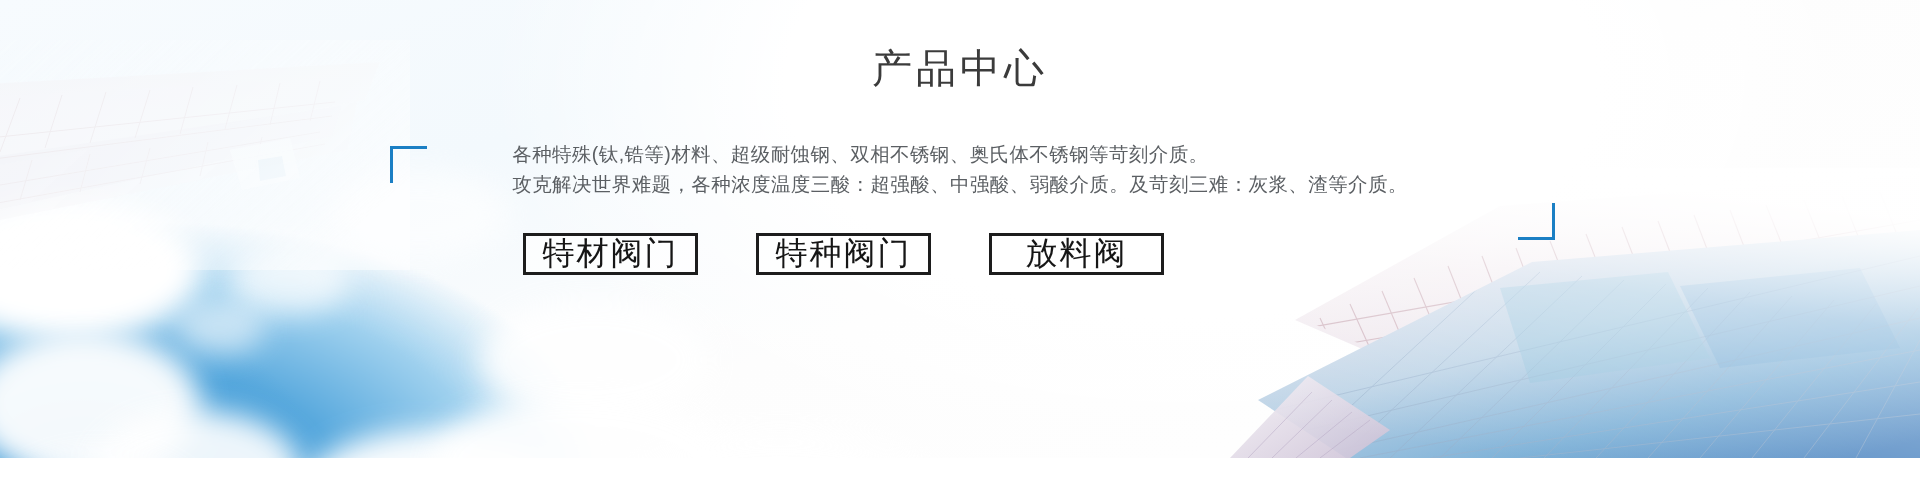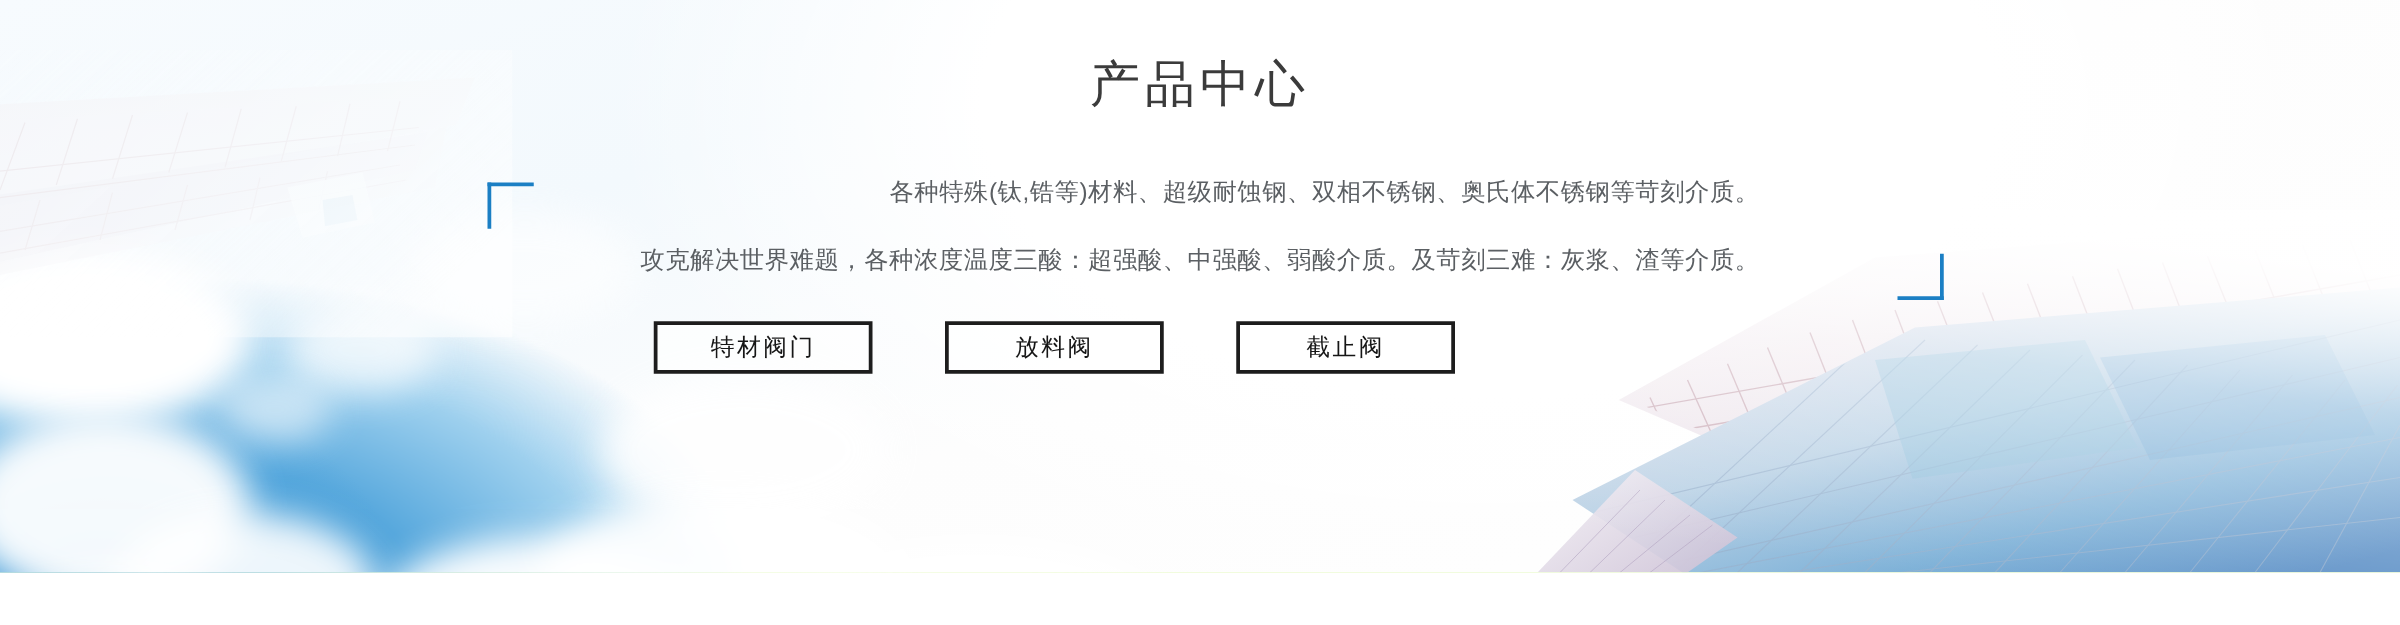--- a/index.html
+++ b/index.html
@@ -6,21 +6,21 @@
     margin: 0;
     padding: 0;
     background: #ffffff;
   }
   .banner {
     position: relative;
     width: 1920px;
     height: 458px;
     overflow: hidden;
     font-family: "Liberation Sans", "DejaVu Sans", sans-serif;
-    background: #bef264;
+    background: #7dd3fc;
   }
 
   
   .bg-base {
     position: absolute;
     inset: 0;
     background:
       radial-gradient(ellipse 900px 520px at 62% 18%, #ffffff 0%, #ffffff 45%, rgba(255,255,255,0.0) 78%),
       linear-gradient(160deg, #f7fbfe 0%, #f3f9fd 28%, #fdfdfd 55%, #ffffff 100%);
   }
@@ -98,42 +98,42 @@
   .title {
     margin-top: 46px;
     font-size: 40px;
     font-weight: 400;
     letter-spacing: 4px;
     color: #3b3b3b;
     line-height: 1.1;
   }
   .desc {
     margin-top: 22px;
-    text-align: right;
+    text-align: left;
     color: #5b5f63;
     font-size: 19.5px;
     line-height: 1.55;
   }
   .desc .line { display: block; letter-spacing: .4px; }
-  .desc .line + .line { margin-top: 24px; }
+  .desc .line + .line { }
 
   .grid {
     margin-top: 34px;
     display: grid;
     grid-template-columns: repeat(4, 175px);
     column-gap: 58px;
     row-gap: 18px;
     justify-content: center;
   }
   .chip {
     height: 42px;
     border: 3px solid #1d1d1d;
     background: rgba(255,255,255,0.62);
     color: #161616;
-    font-size: 19px;
+    font-size: 32px;
     letter-spacing: 2px;
     display: flex;
     align-items: center;
     justify-content: center;
     cursor: pointer;
     user-select: none;
     box-sizing: border-box;
   }
 </style>
 </head>
@@ -295,18 +295,18 @@
 
     <h1 class="title">产品中心</h1>
 
     <div class="desc">
       <span class="line">各种特殊(钛,锆等)材料、超级耐蚀钢、双相不锈钢、奥氏体不锈钢等苛刻介质。</span>
       <span class="line">攻克解决世界难题，各种浓度温度三酸：超强酸、中强酸、弱酸介质。及苛刻三难：灰浆、渣等介质。</span>
     </div>
 
     <div class="grid">
       <div class="chip">特材阀门</div>
+      <div class="chip">特种阀门</div>
       <div class="chip">放料阀</div>
-      <div class="chip">截止阀</div>
     </div>
 
   </div>
 </div>
 
 </body></html>

